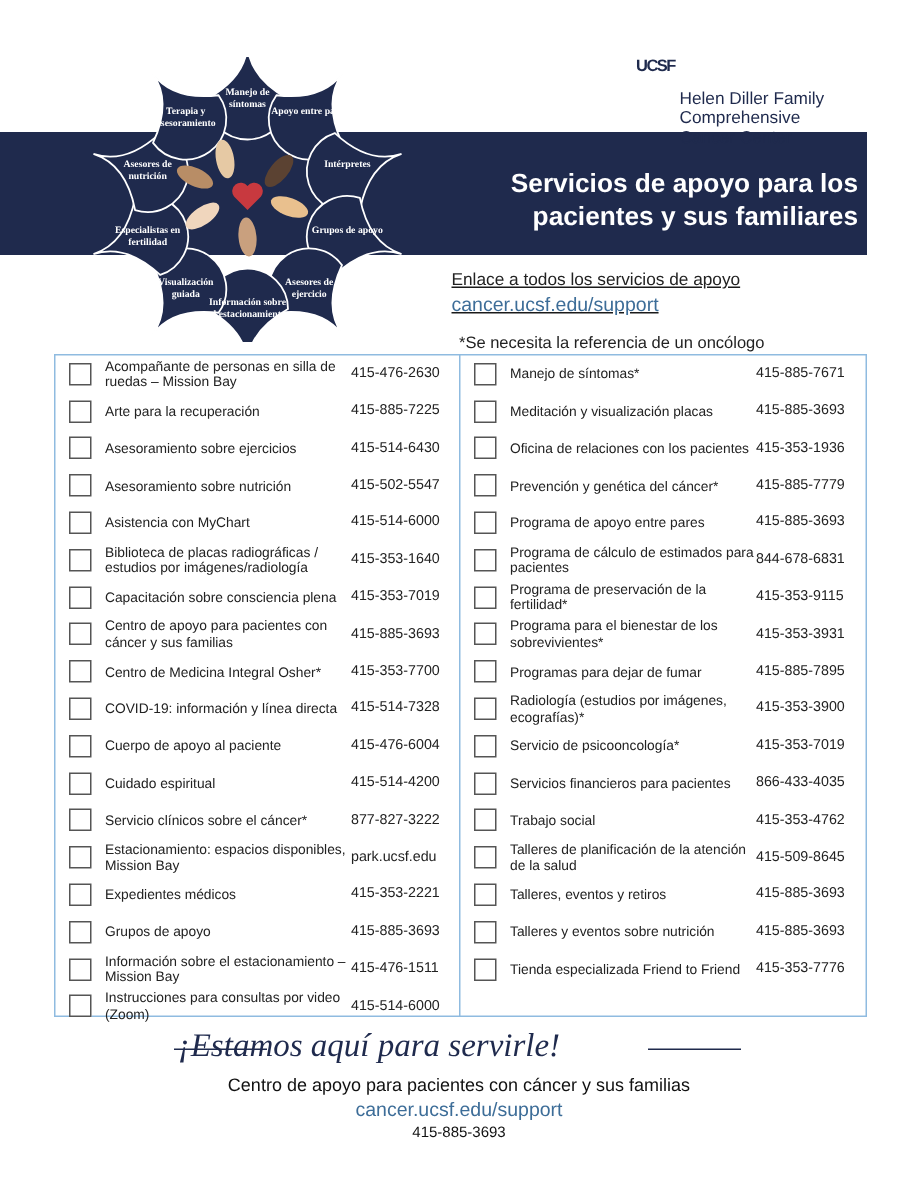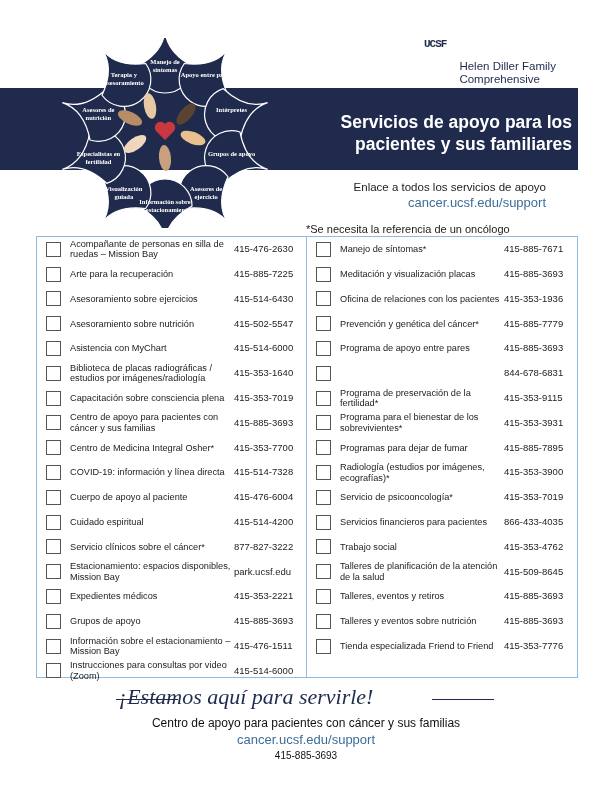--- a/index.html
+++ b/index.html
@@ -4,26 +4,26 @@
 <style>
   * { box-sizing: border-box; margin: 0; padding: 0; }
   html, body { width: 612px; height: 792px; background: #ffffff; overflow: hidden; }
   body { position: relative; font-family: "Liberation Sans", sans-serif; color: #1a1a1a; }
 
   .banner { position: absolute; left: 0; top: 88px; width: 578px; height: 82px; background: #1f2a4d; }
   .banner-title { position: absolute; left: 292px; top: 111px; width: 280px; color: #ffffff;
     font-family: "Liberation Sans", sans-serif; font-weight: bold; font-size: 17.5px; line-height: 22px; text-align: right; }
 
   .logo { position: absolute; left: 424px; top: 38px; display: flex; }
-  .logo-mark { font-family: Liberation Mono, monospace; font-weight: bold; font-size: 11px; color: #1f2a4d; letter-spacing: -1px; margin-right: 13px; line-height: 12px; }
+  .logo-mark { font-family: Liberation Sans, sans-serif; font-weight: bold; font-size: 11px; color: #1f2a4d; letter-spacing: -1px; margin-right: 3px; line-height: 12px; }
   .logo-text { font-size: 11.5px; line-height: 13px; color: #1f2a4d; margin-top: 22px; }
 
   .flower { position: absolute; left: 50px; top: 38px; width: 230px; height: 190px; }
 
-  .link-block { position: absolute; left: 281px; top: 180px; width: 265px; text-align: right; }
+  .link-block { position: absolute; left: 301px; top: 180px; width: 265px; text-align: left; text-decoration: underline; }
   .link-label { font-size: 11.5px; color: #222; line-height: 15px; }
   .link-url { font-size: 13px; color: #3d6d98; line-height: 16px; }
   .referral-note { position: absolute; left: 306px; top: 223px; font-size: 11px; color: #222; }
 
   .list-box { position: absolute; left: 36px; top: 236px; width: 542px; height: 442px; border: 1px solid #8fbbe0; }
   .col-divider { position: absolute; left: 306px; top: 236px; width: 1px; height: 442px; background: #8fbbe0; }
   .col { position: absolute; top: 237px; }
   .col.left { left: 40px; width: 262px; }
   .col.right { left: 310px; width: 266px; }
   .row { position: relative; height: 24.8px; display: flex; align-items: center; }
@@ -219,20 +219,21 @@
       <div class="svc">Prevención y genética del cáncer*</div>
       <div class="phone">415-885-7779</div>
     </div>
     <div class="row">
       <div class="chk"></div>
       <div class="svc">Programa de apoyo entre pares</div>
       <div class="phone">415-885-3693</div>
     </div>
     <div class="row">
       <div class="chk"></div>
+      <div class="svc">Programa de cálculo de estimados para pacientes</div>
       <div class="phone">844-678-6831</div>
     </div>
     <div class="row">
       <div class="chk"></div>
       <div class="svc">Programa de preservación de la fertilidad*</div>
       <div class="phone">415-353-9115</div>
     </div>
     <div class="row">
       <div class="chk"></div>
       <div class="svc">Programa para el bienestar de los sobrevivientes*</div>

